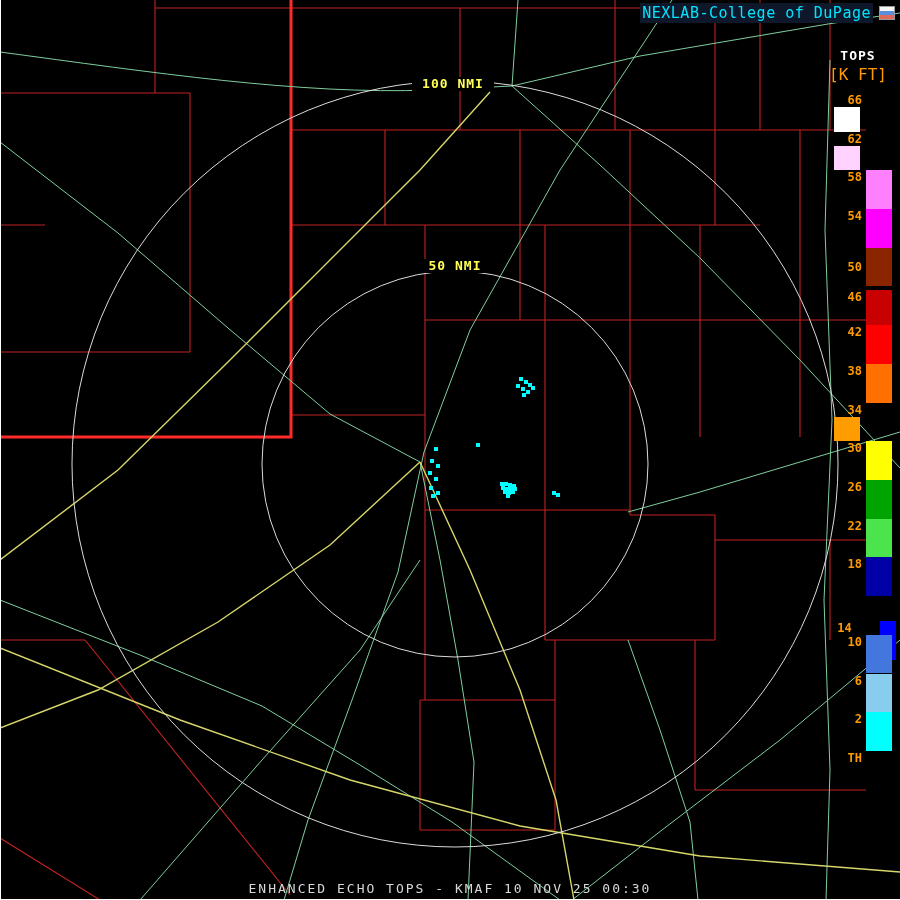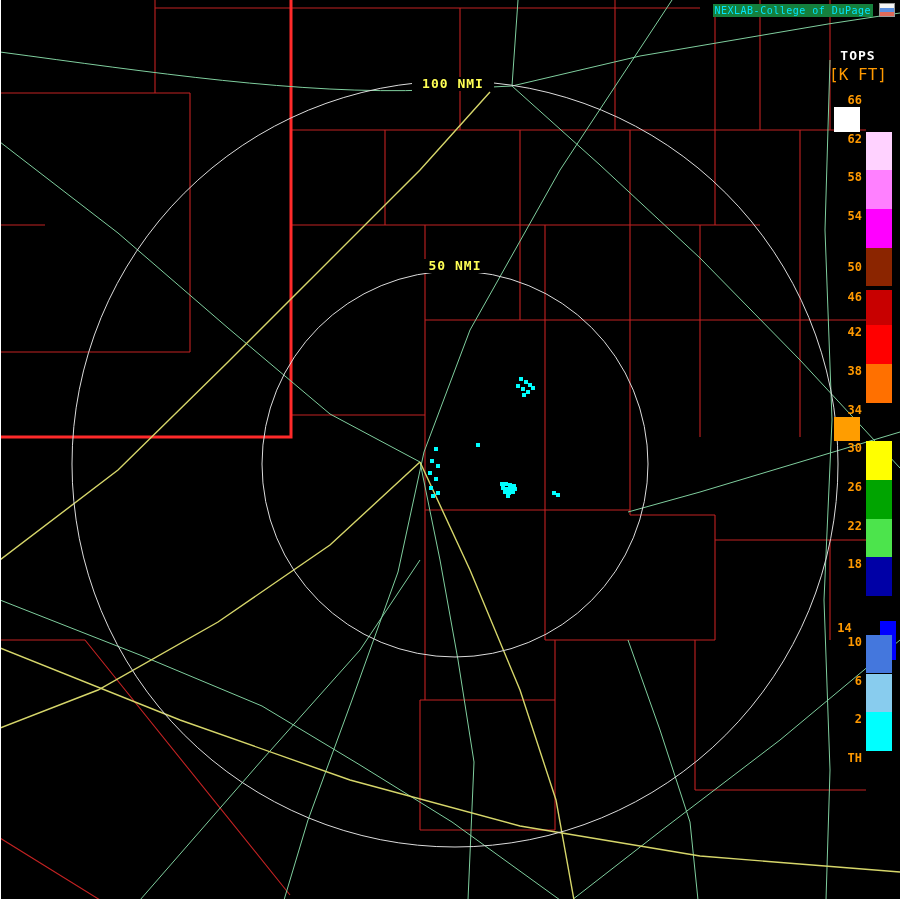--- a/index.html
+++ b/index.html
@@ -2,21 +2,21 @@
 <html><head>
 <meta charset="utf-8">
 <style>
   html,body{margin:0;padding:0;background:#000;}
   .screen{position:relative;width:900px;height:900px;background:#000;overflow:hidden;
           font-family:"DejaVu Sans Mono","Liberation Mono",monospace;}
   .map-svg{position:absolute;left:0;top:0;}
   .frame-left{position:absolute;left:0;top:0;width:1px;height:900px;background:#ffffff;}
   .frame-bottom{position:absolute;left:0;bottom:0;width:900px;height:1px;background:#ffffff;}
   .brand{position:absolute;top:3px;right:5px;display:flex;align-items:center;gap:6px;}
-  .brand-text{color:#00e5ff;font-size:10px;letter-spacing:.5px;background:#15803d;padding:1px 2px;}
+  .brand-text{color:#00e5ff;font-size:15px;letter-spacing:.5px;background:#0f172a;padding:1px 2px;}
   .logo{width:14px;height:12px;border:1px solid #999;display:inline-block;
         background:linear-gradient(180deg,#f5f5f5 0 35%,#5a8fe0 35% 65%,#e06a5a 65% 100%);}
   .legend{position:absolute;top:48px;left:820px;width:76px;text-align:center;}
   .legend-title{color:#ffffff;font-size:13px;font-weight:bold;letter-spacing:1px;}
   .legend-unit{color:#ff9900;font-size:16px;margin-top:2px;}
   .legend-blocks{position:absolute;top:93px;left:834px;width:62px;height:698px;}
   .legend-row{position:absolute;left:0;width:62px;height:38.7px;display:flex;align-items:flex-start;}
   .legend-num{width:32px;padding:1px 4px 0 0;text-align:right;color:#ff9900;font-size:12px;
               font-weight:bold;line-height:13px;box-sizing:border-box;}
   .legend-swatch{width:26px;height:38.7px;display:block;}
@@ -127,21 +127,21 @@
 
   <div class="legend">
     <div class="legend-title">TOPS</div>
     <div class="legend-unit">[K FT]</div>
   </div>
   <div class="legend-blocks" id="legend-blocks">
       <div class="legend-row" style="top: 0px; flex-direction: column;">
         <span class="legend-num">66</span>
         <span class="legend-swatch" style="background: rgb(255, 255, 255);"></span>
       </div>
-      <div class="legend-row" style="top: 38.7px;">
+      <div class="legend-row" style="top: 38.7px; flex-direction: column;">
         <span class="legend-num">62</span>
         <span class="legend-swatch" style="background: rgb(255, 210, 255);"></span>
       </div>
       <div class="legend-row" style="top: 77.4px;">
         <span class="legend-num">58</span>
         <span class="legend-swatch" style="background: rgb(255, 128, 255);"></span>
       </div>
       <div class="legend-row" style="top: 116.1px;">
         <span class="legend-num">54</span>
         <span class="legend-swatch" style="background: rgb(255, 0, 255);"></span>
@@ -197,16 +197,17 @@
       <div class="legend-row" style="top: 619.2px;">
         <span class="legend-num">2</span>
         <span class="legend-swatch" style="background: rgb(0, 255, 255);"></span>
       </div>
       <div class="legend-row" style="top: 657.9px;">
         <span class="legend-num">TH</span>
         <span class="legend-swatch" style="background: rgb(0, 0, 0);"></span>
       </div>
     </div>
 
+  <div class="footer">ENHANCED ECHO TOPS - KMAF 10 NOV 25 00:30</div>
 
   <div class="frame-left"></div>
   <div class="frame-bottom"></div>
 </div>
 
 </body></html>

